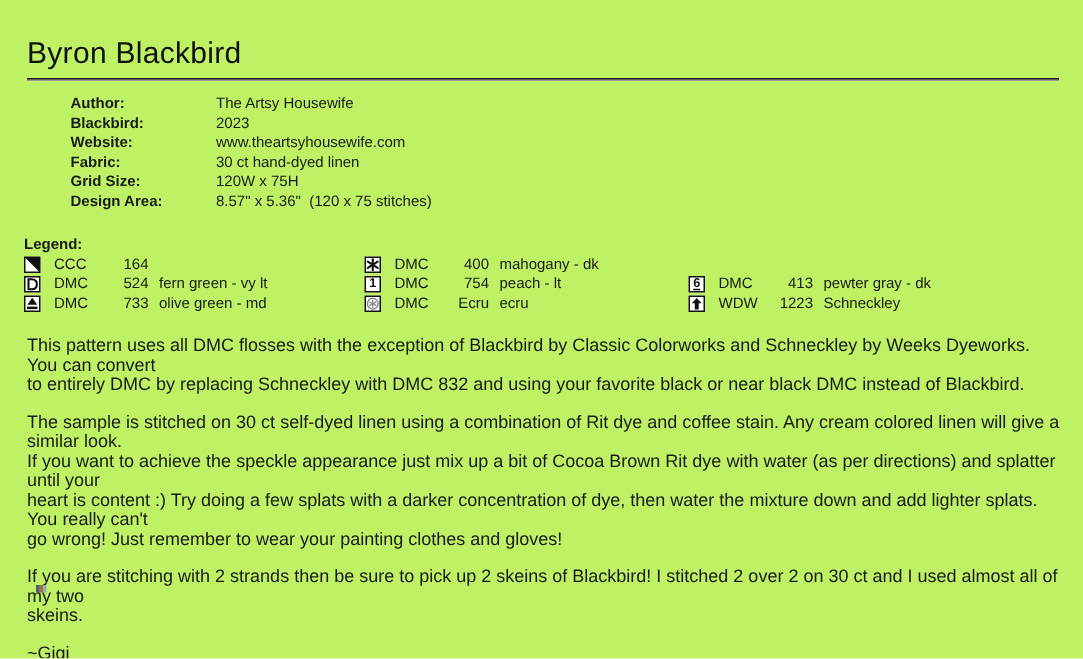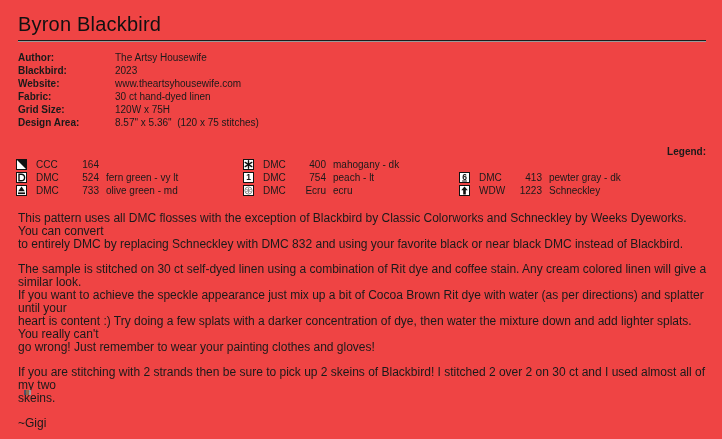--- a/index.html
+++ b/index.html
@@ -1,40 +1,40 @@
 <!DOCTYPE html>
 <html><head>
 <meta charset="utf-8">
 <style>
   * { margin:0; padding:0; box-sizing:border-box; }
   html,body { background:#ffffff; }
   .page {
     position:relative;
     width:722px; height:439px;
-    background:#ef4444;
+    background:#bef264;
     overflow:hidden;
     font-family:"Liberation Sans","DejaVu Sans",sans-serif;
     color:#1a1a1a;
-    padding:13px 16px 0 18px;
+    padding:25px 16px 0 18px;
   }
   .title {
     font-size:20px; font-weight:400; line-height:22px; color:#111;
     letter-spacing:0.2px;
   }
   .title-rule {
     margin-top:5px; height:2px; background:#1c1c1c;
     border-bottom:1px solid #9a9a9a; width:688px;
   }
-  .metadata { margin-top:9px; }
+  .metadata { margin-top:9px;margin-left:29px; }
   .meta-row { display:flex; line-height:13px; font-size:10px; }
   .meta-label { width:97px; font-weight:bold; }
   .meta-value { white-space:pre; }
 
   .legend { margin-top:16px; margin-left:-2px; font-size:10px; }
-  .legend-heading { font-weight:bold; line-height:13px;text-align:right; }
+  .legend-heading { font-weight:bold; line-height:13px; }
   .legend-cols { display:flex;align-items:flex-end; }
   .legend-col-1 { width:227px; }
   .legend-col-2 { width:216px; }
   .legend-col-3 { flex:1; }
   .legend-row {
     display:grid;
     grid-template-columns:13px 30px 26px auto;
     column-gap:7px;
     align-items:center;
     height:13px; line-height:13px;

